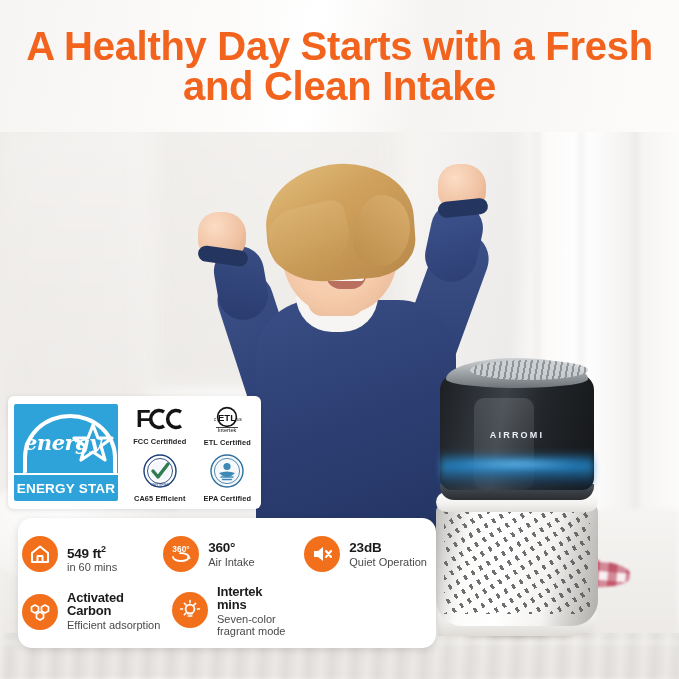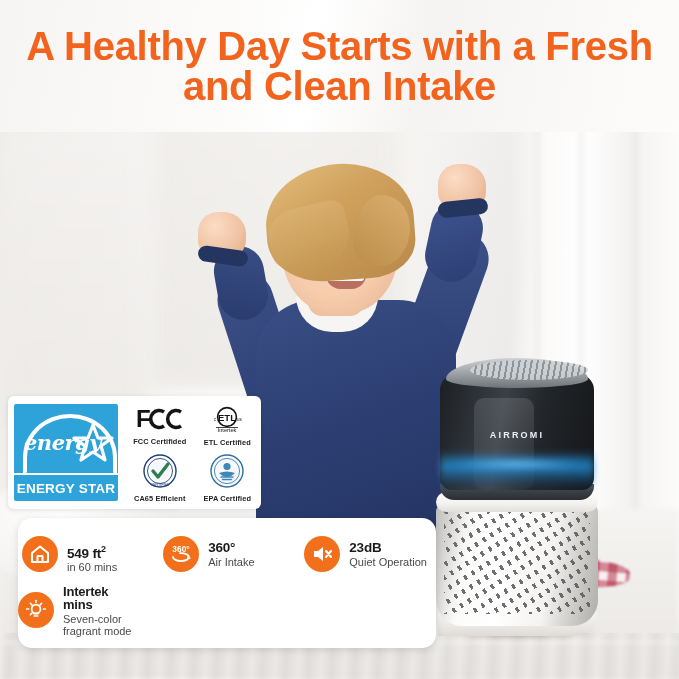--- a/index.html
+++ b/index.html
@@ -482,20 +482,36 @@
         <div class="ft">
           <div class="t">23dB</div>
           <div class="s">Quiet Operation</div>
         </div>
       </div>
 
     </div>
 
     <div class="feat-row">
 
+      <div class="feat c1">
+        <div class="fi">
+          <svg width="24" height="24" viewBox="0 0 24 24">
+            <g fill="none" stroke="#fff" stroke-width="1.7" stroke-linejoin="round">
+              <polygon points="7,5 10.5,7 10.5,11 7,13 3.5,11 3.5,7"></polygon>
+              <polygon points="17,5 20.5,7 20.5,11 17,13 13.5,11 13.5,7"></polygon>
+              <polygon points="12,12 15.5,14 15.5,18 12,20 8.5,18 8.5,14"></polygon>
+            </g>
+          </svg>
+        </div>
+        <div class="ft">
+          <div class="t two">Activated</div>
+          <div class="t two">Carbon</div>
+          <div class="s">Efficient adsorption</div>
+        </div>
+      </div>
 
       <div class="feat c2">
         <div class="fi">
           <svg width="24" height="24" viewBox="0 0 24 24">
             <circle cx="12" cy="11" r="4.4" fill="none" stroke="#fff" stroke-width="1.8"></circle>
             <path d="M9.6 15.6 h4.8 M10.2 18 h3.6" stroke="#fff" stroke-width="1.6" stroke-linecap="round"></path>
             <g stroke="#fff" stroke-width="1.6" stroke-linecap="round">
               <path d="M12 2.6 V4.6"></path>
                 <path d="M4.6 11 H2.6"></path>
                 <path d="M21.4 11 H19.4"></path>

